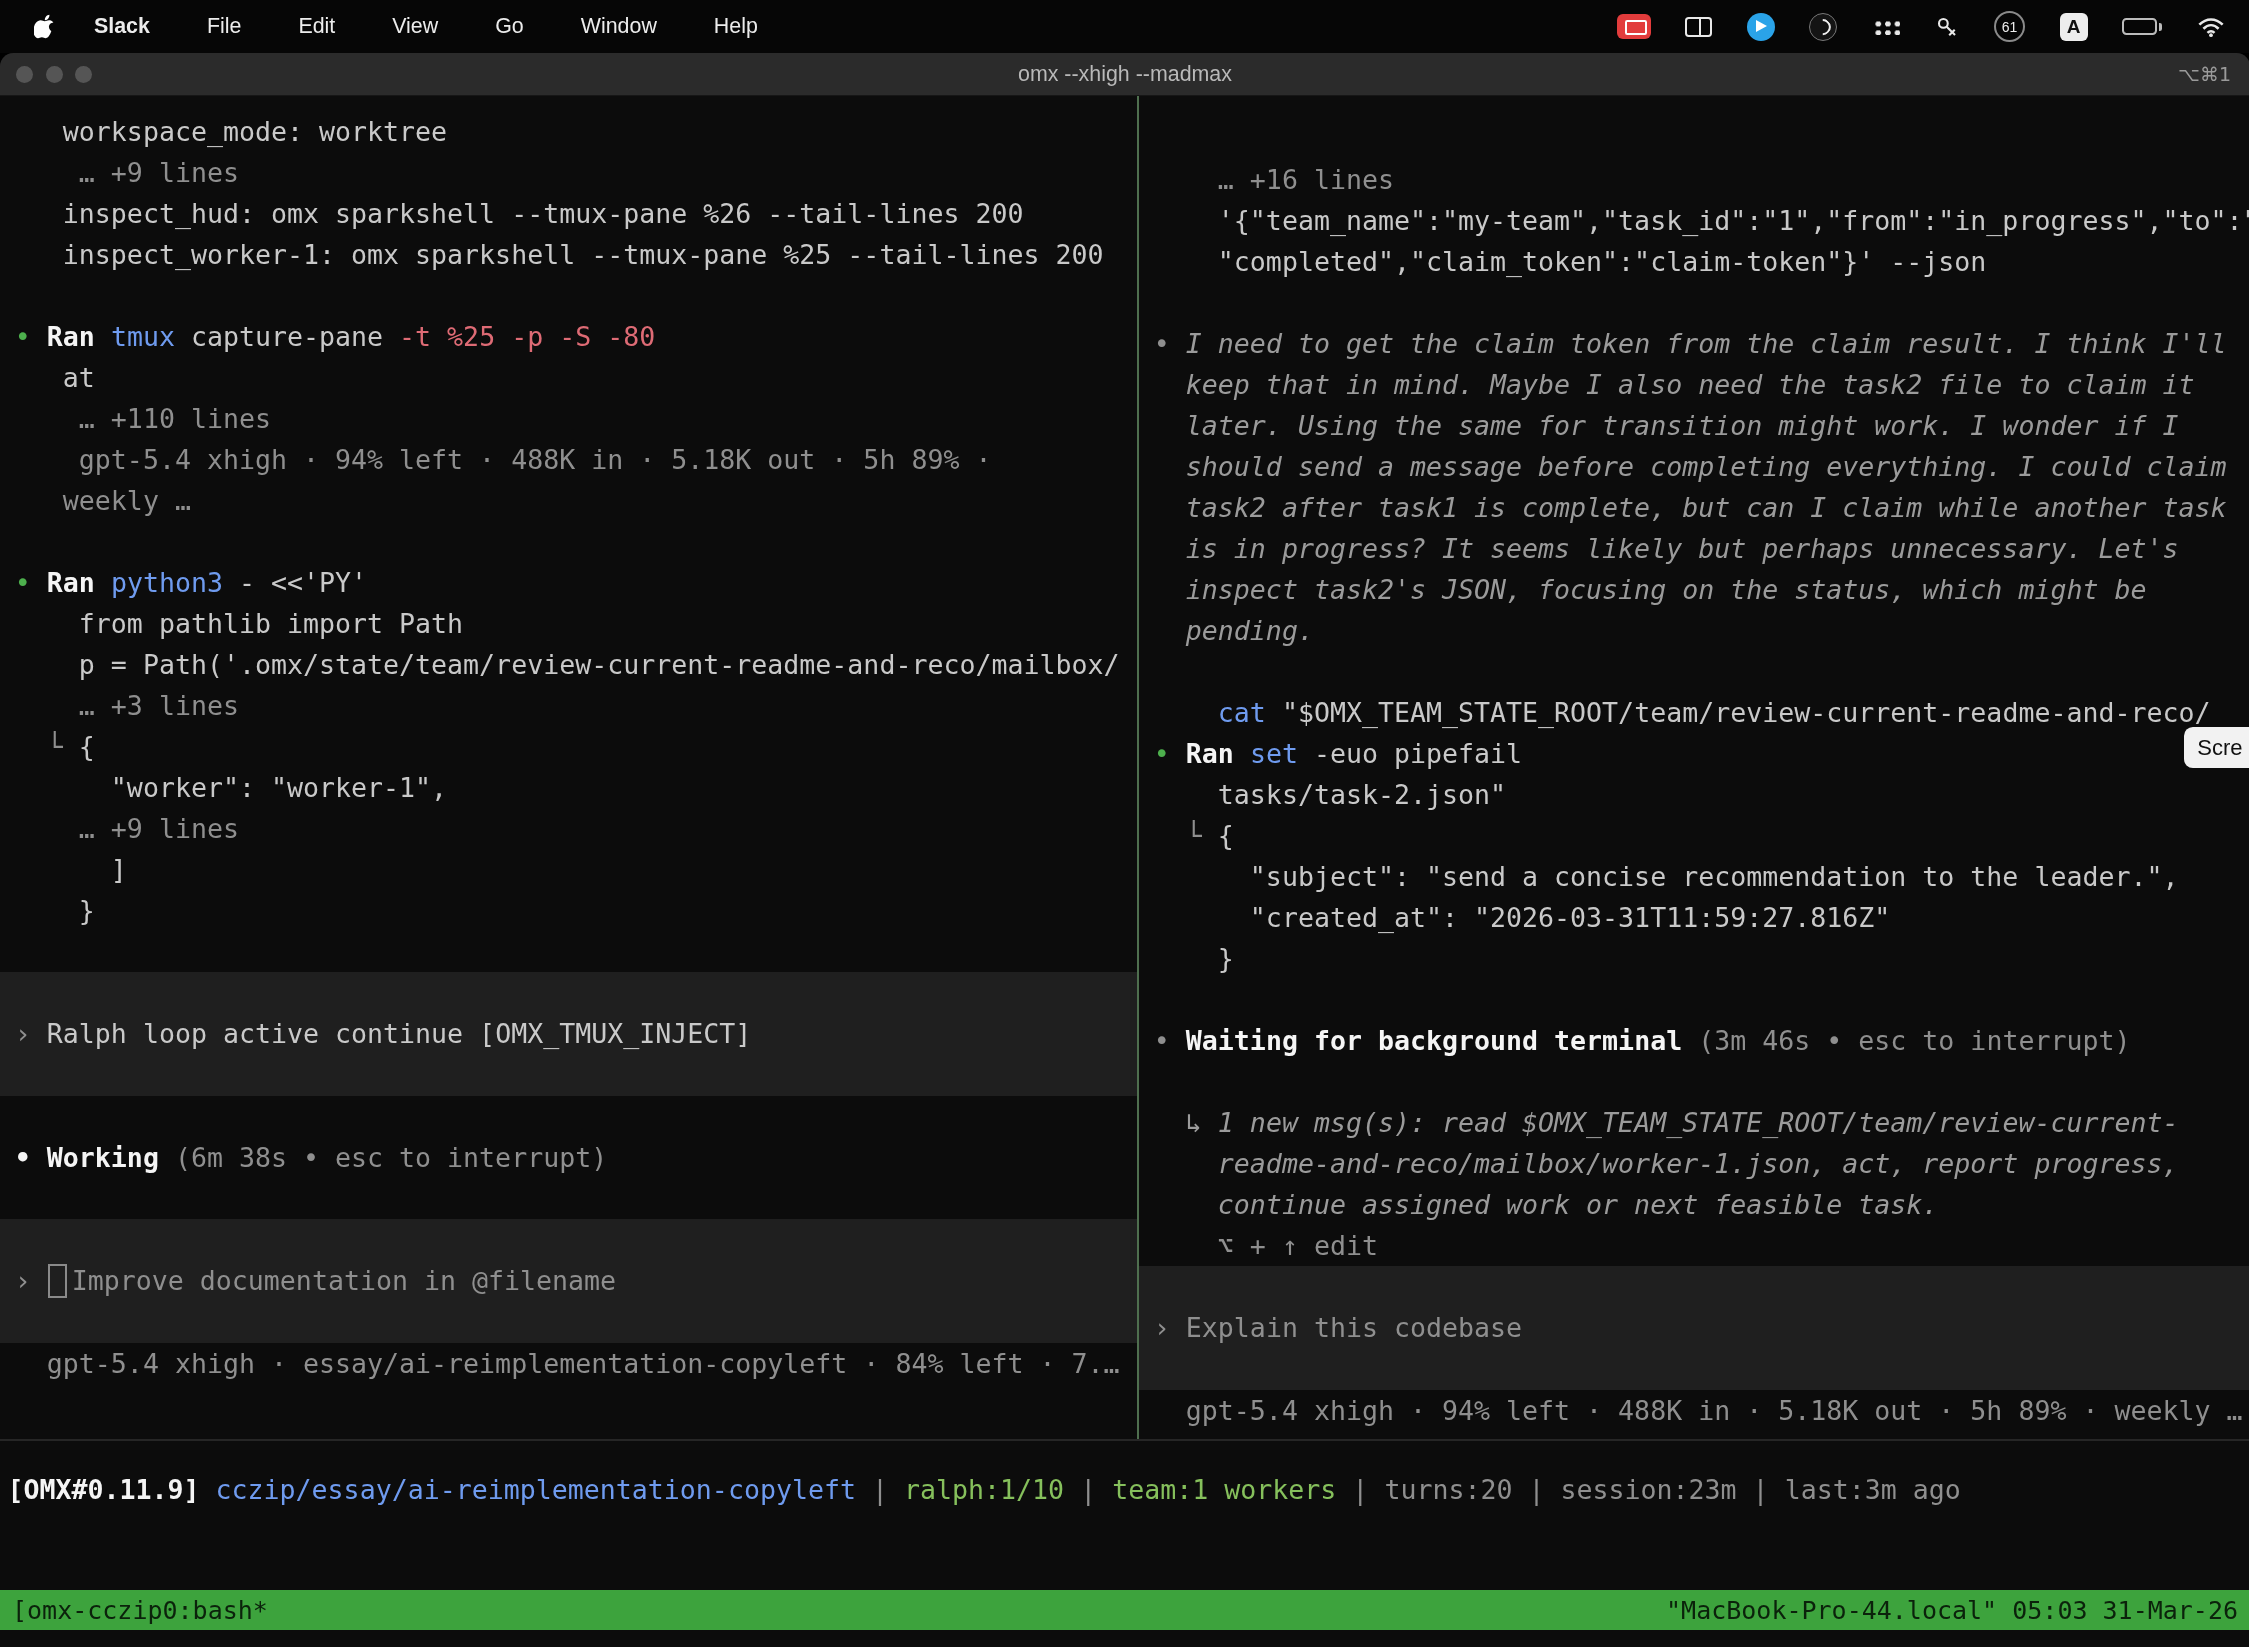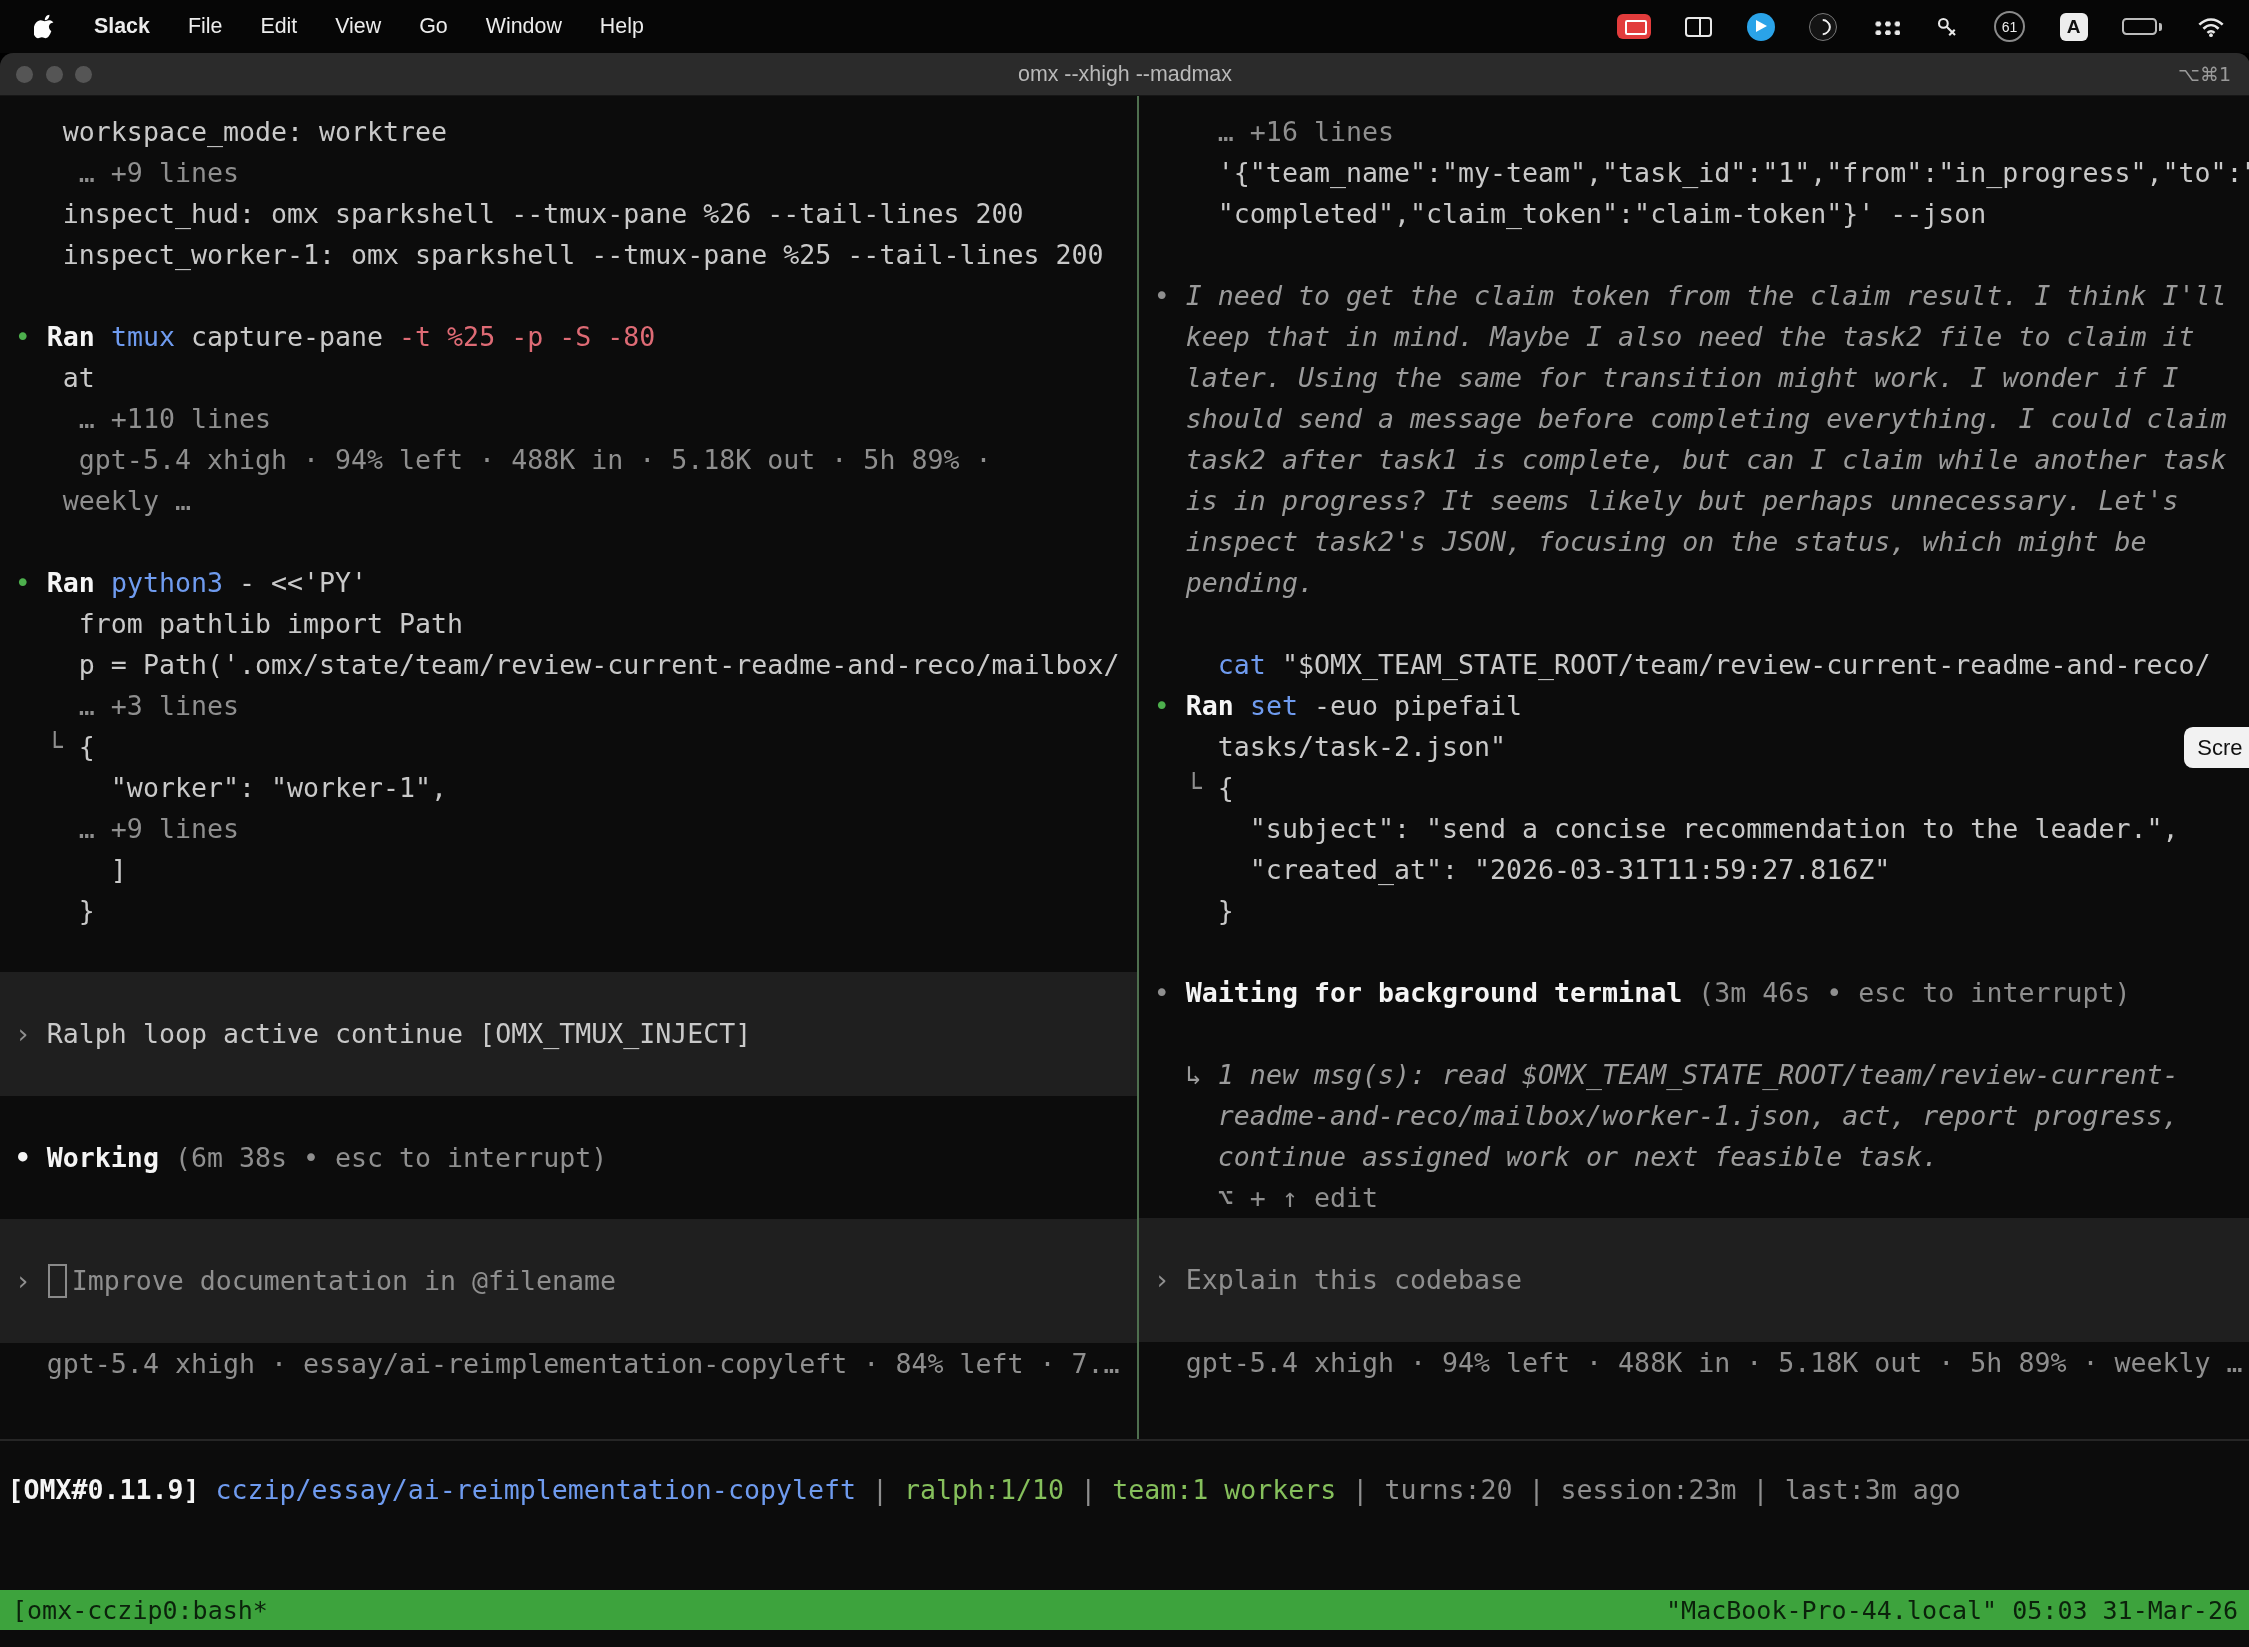--- a/index.html
+++ b/index.html
@@ -9,21 +9,21 @@
     font-family:"DejaVu Sans Mono", monospace;
   }
 
   
   .menubar {
     position:absolute; top:0; left:0; right:0; height:53px;
     background:#060606; color:#ececec; display:flex; align-items:center;
     font-family:"Liberation Sans", sans-serif; font-size:21.4px;
   }
   .menu-left { display:flex; align-items:center; gap:38px; padding-left:34px; }
-  .menu-items { display:flex; align-items:center; gap:38px; }
+  .menu-items { display:flex; align-items:center; gap:57px; }
   .menu-item.bold { font-weight:bold; }
   .apple-logo svg { width:22px; height:26.6px; display:block; }
   .menu-right { margin-left:auto; display:flex; align-items:center; gap:26.6px; padding-right:25px; }
   .sicon { display:flex; align-items:center; justify-content:center;margin-left:8px; }
 
   .icon-record { width:34px; height:25px; border-radius:5.9px; background:#e23c3c; position:relative; }
   .icon-record::after { content:''; position:absolute; left:8px; top:5.9px; width:17.7px; height:11px;
     border:2.2px solid #fff; border-radius:2.2px; }
   .icon-grid { width:26.6px; height:20px; border:2.2px solid #e8e8e8; border-radius:3.7px; position:relative; }
   .icon-grid::after { content:''; position:absolute; left:50%; top:0; bottom:0; width:2.2px; background:#e8e8e8; }
@@ -54,21 +54,21 @@
   .traffic .dot { width:17px; height:17px; border-radius:50%; background:#555; }
   .win-title { position:absolute; left:0; right:0; text-align:center; color:#b9b9b9;
     font-family:"Liberation Sans", sans-serif; font-size:21.4px; }
   .win-shortcut { position:absolute; right:19px; color:#9a9a9a;
     font-family:"DejaVu Sans", sans-serif; font-size:19px; }
 
   
   .pane { position:absolute; top:43px; height:1301px; overflow:hidden;
     padding:14.8px 0 0 14.8px; font-size:26.6px; }
   .pane-left { left:0; width:1137px; }
-  .pane-right { left:1139px; right:0; }
+  .pane-right { left:1139px; right:0;margin-top:48px; }
   .divider { position:absolute; left:1137px; top:43px; width:2.2px; height:1343px; background:#4f6f4f; }
   .hr { position:absolute; left:0; right:0; top:1386px; height:1.5px; background:#262626; }
 
   .tline { height:41px; line-height:41px; white-space:pre; }
   .band { height:124px; display:flex; align-items:center; background:#1f1f1f;
     margin-left:-14.8px; padding-left:14.8px; }
   .cursor { display:inline-block; width:19px; height:34px; border:2.2px solid #8a8a8a;
     vertical-align:middle; margin:0 4.4px 4.4px 1.5px; }
 
   .sd { color:#c9c9c9; }

